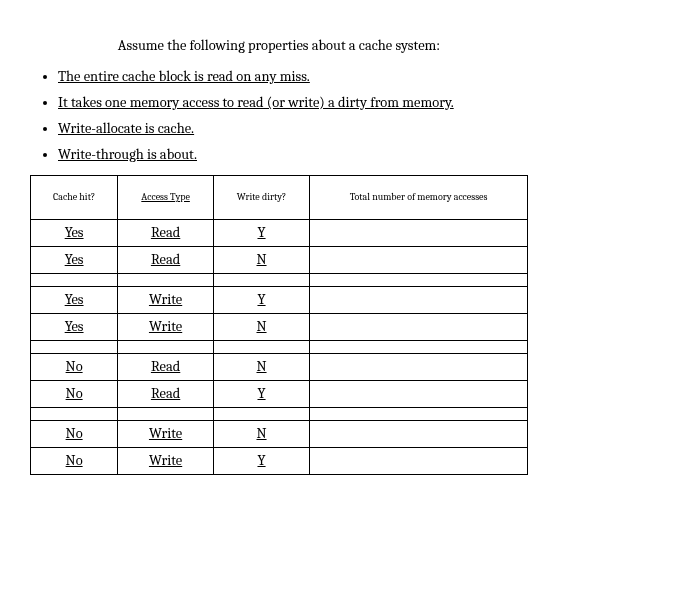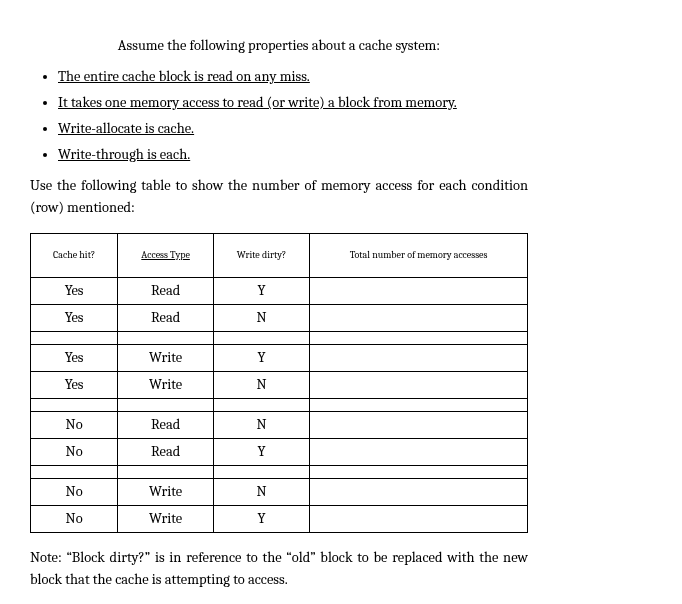--- a/index.html
+++ b/index.html
@@ -50,20 +50,21 @@
     font-size: 10px;
     white-space: nowrap;
   }
   table.cache th.col-hit   { width: 83px; }
   table.cache th.col-type  { width: 93px; text-decoration: underline; }
   table.cache th.col-dirty { width: 93px; }
   table.cache th.col-total { width: 238px; }
   table.cache td {
     padding: 2px 8px;
     height: 22px;
+    text-decoration: underline;
   }
   table.cache td.total-cell {
     text-align: left;
   }
   .note {
     text-align: justify;
     margin-top: 6px;
   }
   
   tr.spacer td {
@@ -77,26 +78,25 @@
 </style>
 </head>
 <body>
 
 <div class="page">
 
   <p class="intro">Assume the following properties about a cache system:</p>
 
   <ul class="props">
     <li>The entire cache block is read on any miss.</li>
-    <li>It takes one memory access to read (or write) a block from memory.</li>
+    <li>It takes one memory access to read (or write) a dirty from memory.</li>
     <li>Write-allocate is cache.</li>
-    <li>Write-through is each.</li>
+    <li>Write-through is about.</li>
   </ul>
 
-  <p class="instr">Use the following table to show the number of memory access for each condition (row) mentioned:</p>
 
   <table class="cache">
     <thead>
       <tr>
         <th class="col-hit">Cache hit?</th>
         <th class="col-type">Access Type</th>
         <th class="col-dirty">Write dirty?</th>
         <th class="col-total">Total number of memory accesses</th>
       </tr>
     </thead>
@@ -167,15 +167,14 @@
       </tr>
       <tr>
         <td>No</td>
         <td>Write</td>
         <td>Y</td>
         <td class="total-cell"></td>
       </tr>
     </tbody>
   </table>
 
-  <p class="note">Note: “Block dirty?” is in reference to the “old” block to be replaced with the new block that the cache is attempting to access.</p>
 
 </div>
 
 </body></html>

